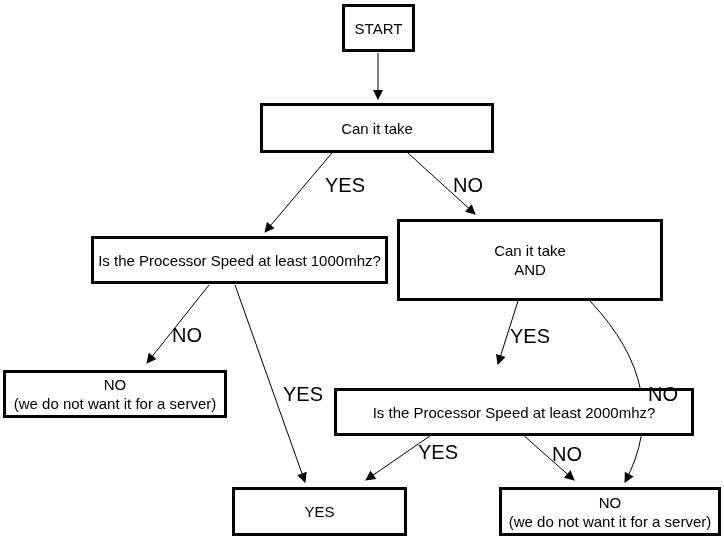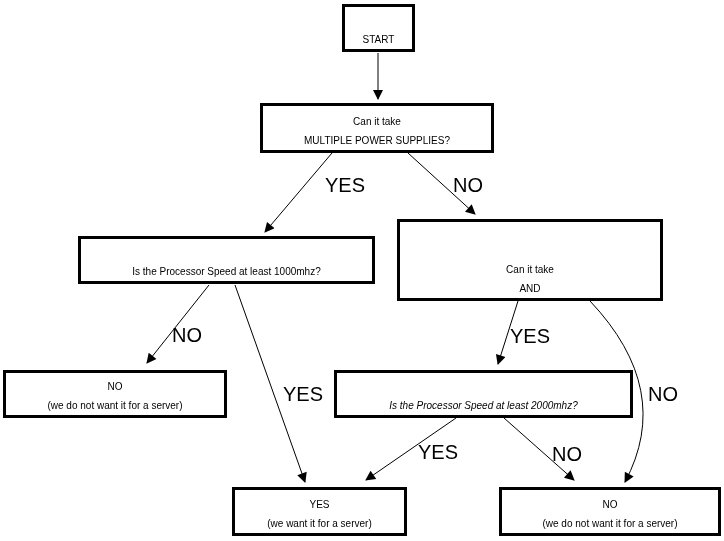--- a/index.html
+++ b/index.html
@@ -13,32 +13,32 @@
   }
   .edges{position:absolute;left:0;top:0;width:724px;height:541px;}
   .node{
     position:absolute;
     box-sizing:border-box;
     border:3px solid #000;
     background:#fff;
     display:flex;
     flex-direction:column;
     align-items:center;
-    justify-content:flex-end;
+    justify-content:center;
     text-align:center;
-    font-size:10px;
+    font-size:15px;
     line-height:19px;
     white-space:nowrap;
   }
   .n-start  {left:342px; top:4px;   width:73px;  height:48px;}
   .n-qpower {left:260px; top:103px; width:234px; height:50px;}
-  .n-q1000  {left:78px;  top:236px; width:297px; height:48px;}
+  .n-q1000  {left:91px;  top:236px; width:297px; height:48px;}
   .n-qmulti {left:397px; top:219px; width:266px; height:82px;}
   .n-noleft {left:3px;   top:370px; width:224px; height:48px;}
-  .n-q2000  {left:334px; top:370px; width:299px; height:48px;font-style:italic;}
+  .n-q2000  {left:334px; top:388px; width:360px; height:48px;}
   .n-yes    {left:232px; top:487px; width:175px; height:49px;}
   .n-noright{left:499px; top:487px; width:222px; height:49px;}
   .edge-label{
     position:absolute;
     font-size:20px;
     line-height:20px;
     white-space:nowrap;
   }
   .l-power-yes    {left:325px; top:175px;}
   .l-power-no     {left:453px; top:175px;}
@@ -70,21 +70,20 @@
     <path d="M456,418 L366,480" stroke="#000" fill="none" marker-end="url(#arrow)"></path>
     <path d="M504,418 L574,480" stroke="#000" fill="none" marker-end="url(#arrow)"></path>
   </svg>
 
   <div class="node n-start">
     <div>START</div>
   </div>
 
   <div class="node n-qpower">
     <div>Can it take</div>
-    <div>MULTIPLE POWER SUPPLIES?</div>
   </div>
 
   <div class="node n-q1000">
     <div>Is the Processor Speed at least 1000mhz?</div>
   </div>
 
   <div class="node n-qmulti">
     <div>Can it take</div>
     <div>AND</div>
   </div>
@@ -93,21 +92,20 @@
     <div>NO</div>
     <div>(we do not want it for a server)</div>
   </div>
 
   <div class="node n-q2000">
     <div>Is the Processor Speed at least 2000mhz?</div>
   </div>
 
   <div class="node n-yes">
     <div>YES</div>
-    <div>(we want it for a server)</div>
   </div>
 
   <div class="node n-noright">
     <div>NO</div>
     <div>(we do not want it for a server)</div>
   </div>
 
   <span class="edge-label l-power-yes">YES</span>
   <span class="edge-label l-power-no">NO</span>
   <span class="edge-label l-s1000-no">NO</span>

